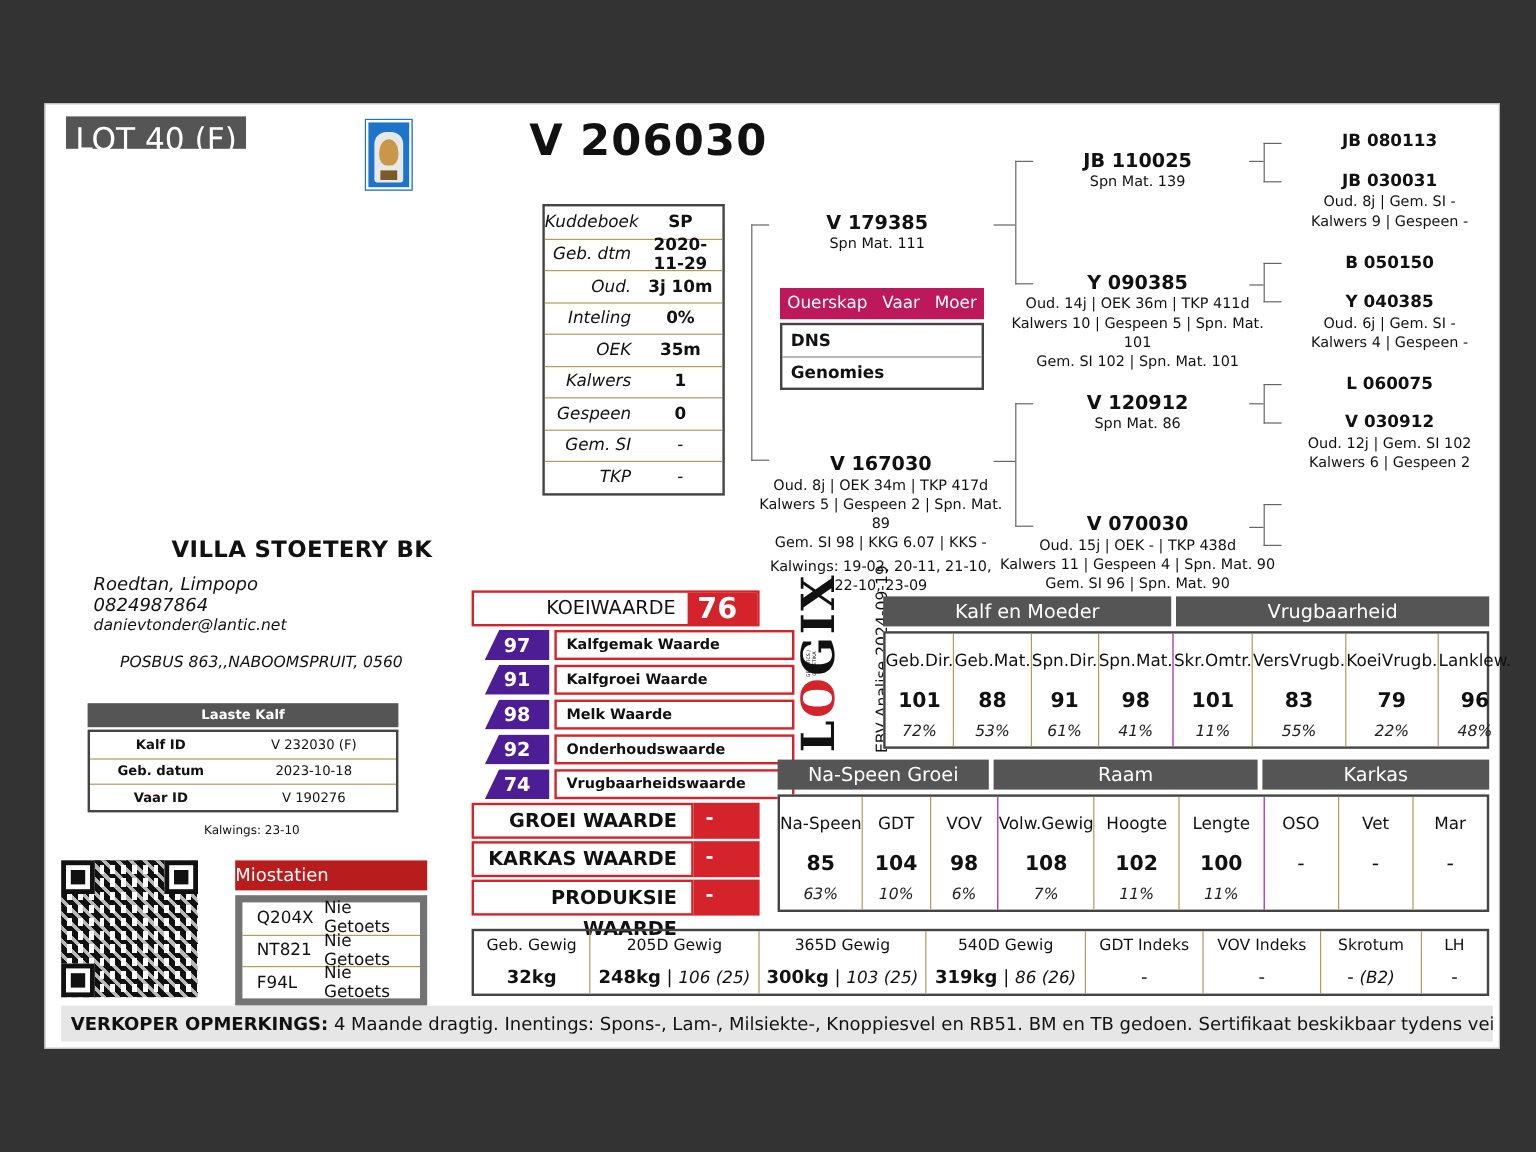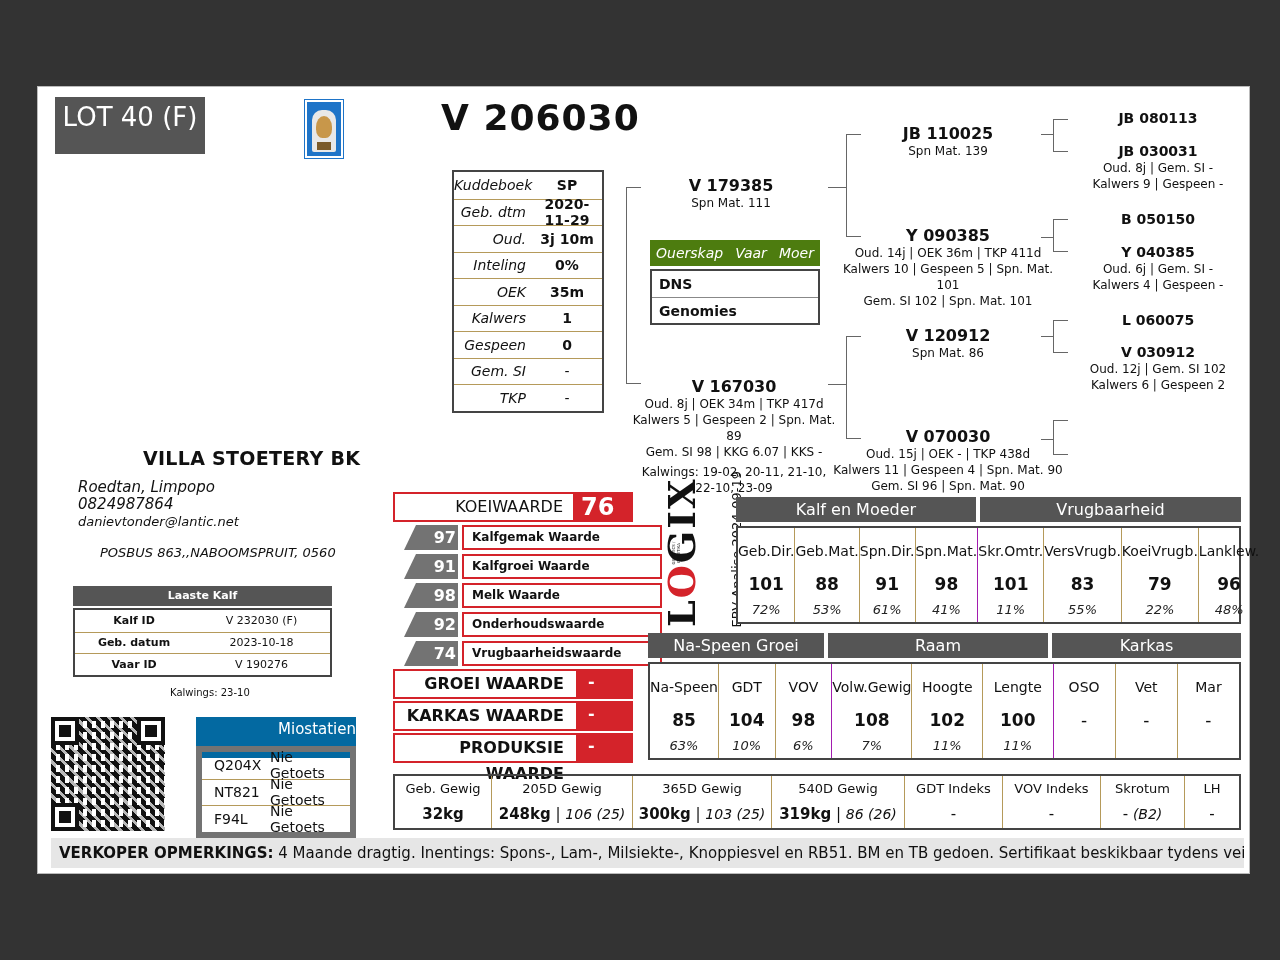--- a/index.html
+++ b/index.html
@@ -1,40 +1,40 @@
 <!DOCTYPE html>
 <html><head>
 <meta charset="utf-8">
 <style>
   * { box-sizing: border-box; margin: 0; padding: 0; }
   html, body { width: 1280px; height: 960px; overflow: hidden; }
   body { background: #333333; font-family: "DejaVu Sans", sans-serif; color: #111; position: relative; }
   .page { position: absolute; left: 37px; top: 86px; width: 1213px; height: 788px; background: #fff; border: 1px solid #bbb; }
   .abs { position: absolute; }
-  .lot-badge { left: 17px; top: 10px; width: 150px; height: 57px; background: #555; color: #fff; font-size: 26px; line-height: 40px; text-align: center; font-family: "DejaVu Sans", sans-serif; }
+  .lot-badge { left: 17px; top: 10px; width: 150px; height: 27px; background: #555; color: #fff; font-size: 26px; line-height: 40px; text-align: center; font-family: "DejaVu Sans", sans-serif; }
   .logo { left: 267px; top: 13px; width: 38px; height: 58px; background: #1e74c8; border: 2px solid #fff; outline: 1px solid #1e74c8; }
   .logo .inner { position: absolute; left: 5px; top: 8px; width: 24px; height: 42px; background: #e8e8e8; border-radius: 10px 10px 2px 2px; }
   .logo .head { position: absolute; left: 9px; top: 14px; width: 16px; height: 22px; background: #c8974a; border-radius: 50% 50% 40% 40%; }
   .logo .cup { position: absolute; left: 10px; top: 40px; width: 14px; height: 8px; background: #7a5a2a; }
   .main-id { left: 403px; top: 10px; font-size: 36px; font-weight: bold; letter-spacing: 1px; }
   .photo-frame { left: 13px; top: 79px; width: 386px; height: 273px; border: 3px solid #a8823c; background: #fff; }
   .photo { position: absolute; left: 28px; top: 11px; width: 327px; height: 245px; overflow: hidden; background: linear-gradient(#9cb8d8 0%, #c8d8e8 28%, #8a6a44 36%, #b84a16 48%, #c85a1e 70%, #a8400e 100%); }
   .photo .bush { position: absolute; left: 0; top: 62px; width: 327px; height: 40px; background: linear-gradient(90deg, #8a6244, #a07454 40%, #806040 70%, #9a7050); opacity: 0.85; }
   .photo .cow { position: absolute; left: 88px; top: 68px; width: 160px; height: 68px; background: #f2ead8; border-radius: 30px 40px 20px 20px; }
   .photo .cow-head { position: absolute; left: 220px; top: 68px; width: 40px; height: 48px; background: #f0e6d2; border-radius: 40% 40% 50% 50%; }
   .photo .leg { position: absolute; width: 14px; height: 54px; background: #eadfc6; top: 130px; }
   .photo .lbl { position: absolute; top: 4px; background: rgba(240,240,245,0.85); border-radius: 4px; font-size: 22px; padding: 6px 8px; color: #111; font-family: "Liberation Sans", sans-serif; }
   .info-table { left: 414px; top: 83px; width: 152px; border: 2px solid #444; }
   .info-table .row { display: flex; height: 26.5px; border-top: 1px solid #b59a5a; font-size: 14px; align-items: center; }
   .info-table .row:first-child { border-top: none; }
   .info-table .k { width: 78px; text-align: right; font-style: italic; padding-right: 6px; }
   .info-table .v { flex: 1; text-align: center; font-weight: bold; }
   .info-table .v.plain { font-weight: normal; }
   .ouer { left: 612px; top: 153px; width: 170px; }
-  .ouer .hdr { background: #4d7c0f; color: #fff; display: flex; font-size: 14px; height: 26px; align-items: center; padding: 0 6px; justify-content: space-between; font-style: italic; }
+  .ouer .hdr { background: #be185d; color: #fff; display: flex; font-size: 14px; height: 26px; align-items: center; padding: 0 6px; justify-content: space-between; }
   .ouer .body { border: 2px solid #444; margin-top: 3px; }
   .ouer .body div { height: 26px; line-height: 26px; padding-left: 7px; font-size: 14px; font-weight: bold; border-top: 1px solid #888; }
   .ouer .body div:first-child { border-top: none; }
   .ped-line { position: absolute; border-color: #666; border-style: solid; border-width: 0; }
   .ped { position: absolute; text-align: center; font-size: 12px; line-height: 16px; }
   .ped .id { font-size: 16px; font-weight: bold; line-height: 18px; }
   .ped .id.sm { font-size: 14px; }
   .breeder { left: 105px; top: 360px; font-size: 19px; font-weight: bold; letter-spacing: 0.3px; }
   .contact { left: 40px; top: 392px; font-style: italic; font-size: 15px; line-height: 17px; }
   .contact .email { font-size: 13px; }
@@ -48,31 +48,31 @@
   .lk-kalw { left: 132px; top: 600px; font-size: 10px; }
   .qr { left: 13px; top: 630px; width: 114px; height: 114px; background-color: #fff;
         background-image:
           repeating-linear-gradient(90deg, #111 0 5px, transparent 5px 9px),
           repeating-linear-gradient(0deg, #111 0 4px, transparent 4px 11px);
         background-blend-mode: normal; }
   .qr .mask { position: absolute; inset: 0; background:
       repeating-linear-gradient(45deg, rgba(255,255,255,0.7) 0 3px, transparent 3px 8px); }
   .qr .finder { position: absolute; width: 28px; height: 28px; border: 4px solid #111; background: #fff; }
   .qr .finder::after { content: ""; position: absolute; left: 4px; top: 4px; width: 12px; height: 12px; background: #111; }
-  .mio-hdr { left: 158px; top: 630px; width: 160px; height: 41px; background: #0369a1; color: #fff; text-align: right; line-height: 25px; font-size: 15px; }
+  .mio-hdr { left: 158px; top: 630px; width: 160px; height: 25px; background: #b91c1c; color: #fff; text-align: left; line-height: 25px; font-size: 15px; }
   .mio-tbl { left: 158px; top: 659px; width: 160px; border: 6px solid #737373; }
   .mio-tbl .row { display: flex; height: 26.5px; align-items: center; font-size: 14px; border-top: 1px solid #b59a5a; }
   .mio-tbl .row:first-child { border-top: none; }
   .mio-tbl .k { width: 62px; padding-left: 12px; }
   .mio-tbl .v { flex: 1; padding-left: 6px; }
   .kw { left: 355px; top: 405px; width: 240px; height: 30px; border: 2px solid #d4232a; display: flex; }
   .kw .lbl { flex: 1; text-align: right; padding-right: 10px; font-size: 16px; line-height: 26px; }
   .kw .val { width: 58px; background: #d4232a; color: #fff; font-size: 24px; font-weight: bold; line-height: 26px; padding-left: 8px; }
   .sub { position: absolute; left: 366px; display: flex; height: 25px; }
-  .sub .val { width: 54px; height: 25px; background: #737373; color: #fff; font-weight: bold; font-size: 16px; text-align: right; padding-right: 2px; line-height: 25px; clip-path: polygon(12px 0, 100% 0, 100% 100%, 0 100%); }
+  .sub .val { width: 54px; height: 25px; background: #4c1d95; color: #fff; font-weight: bold; font-size: 16px; text-align: right; padding-right: 16px; line-height: 25px; clip-path: polygon(12px 0, 100% 0, 100% 100%, 0 100%); }
   .sub .lbl { margin-left: 4px; width: 200px; border: 2px solid #d4232a; font-size: 12px; font-weight: bold; line-height: 21px; padding-left: 8px; }
   .big { position: absolute; left: 355px; width: 240px; height: 30px; display: flex; }
   .big .lbl { flex: 1; border: 2px solid #d4232a; text-align: right; padding-right: 12px; font-size: 16px; font-weight: bold; line-height: 26px; }
   .big .val { width: 55px; background: #d4232a; color: #fff; font-weight: bold; font-size: 16px; padding-left: 10px; line-height: 26px; }
   .logix { left: 604px; top: 403px; width: 80px; height: 138px; }
   .logix .word { position: absolute; left: -28px; top: 50px; transform: rotate(-90deg); font-family: "DejaVu Serif", serif; font-size: 38px; font-weight: bold; letter-spacing: 2px; width: 136px; text-align: center; line-height: 38px; }
   .logix .word .o { color: #d4232a; }
   .logix .tiny { position: absolute; left: 14px; top: 58px; transform: rotate(-90deg); font-size: 4px; width: 40px; text-align: center; }
   .logix .date { position: absolute; left: 24px; top: 60px; transform: rotate(-90deg); font-size: 13px; width: 140px; text-align: center; white-space: nowrap; }
   .sec-hdr { position: absolute; height: 25px; background: #555; color: #fff; text-align: center; line-height: 25px; font-size: 16px; }

